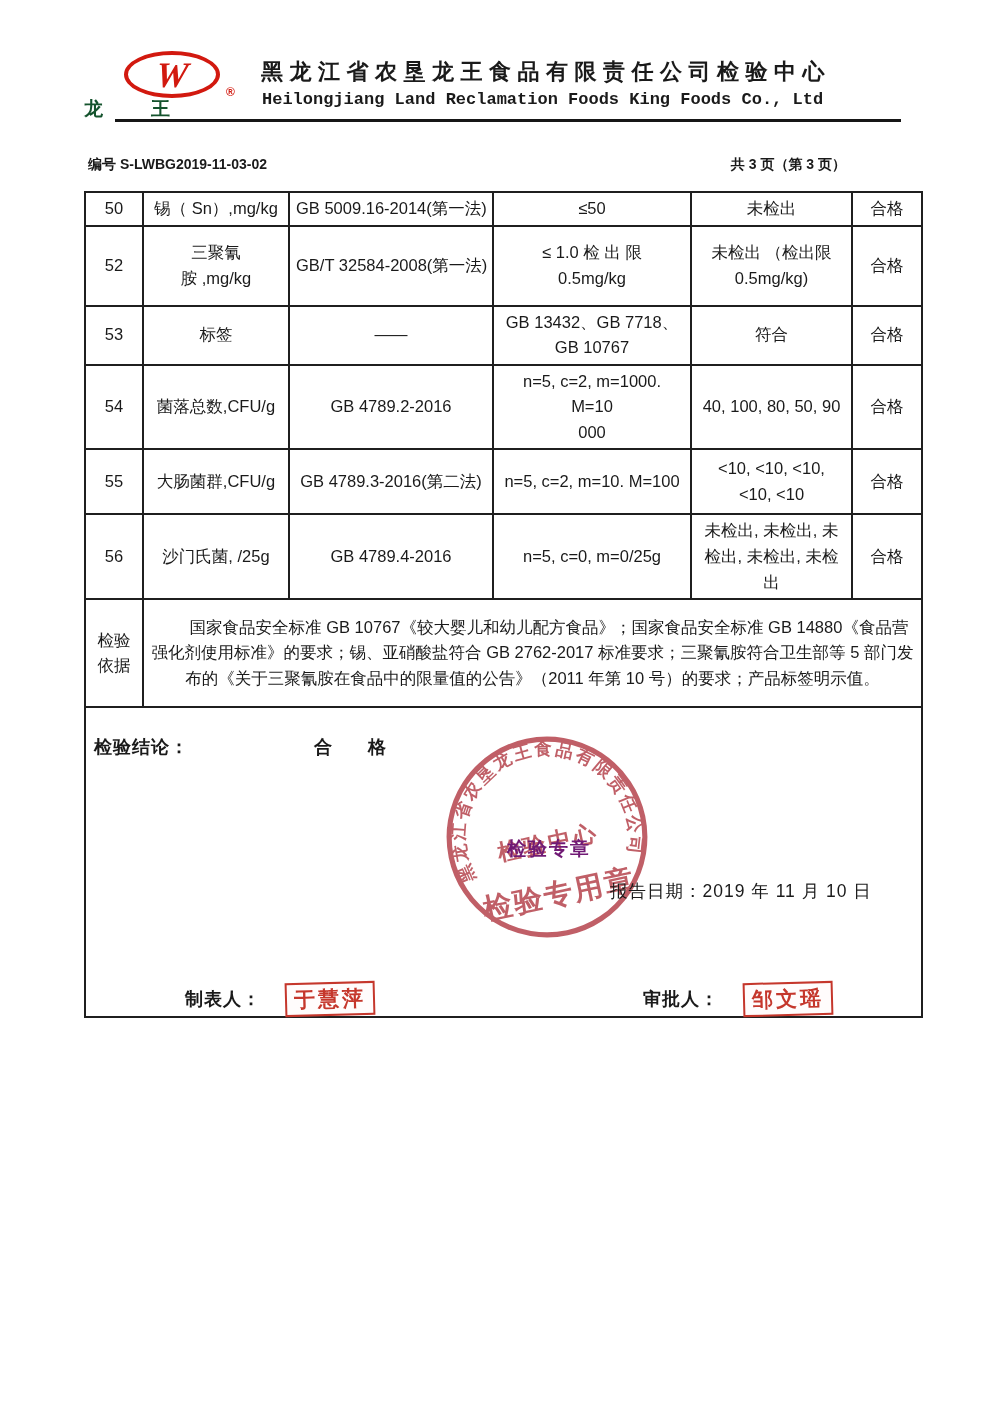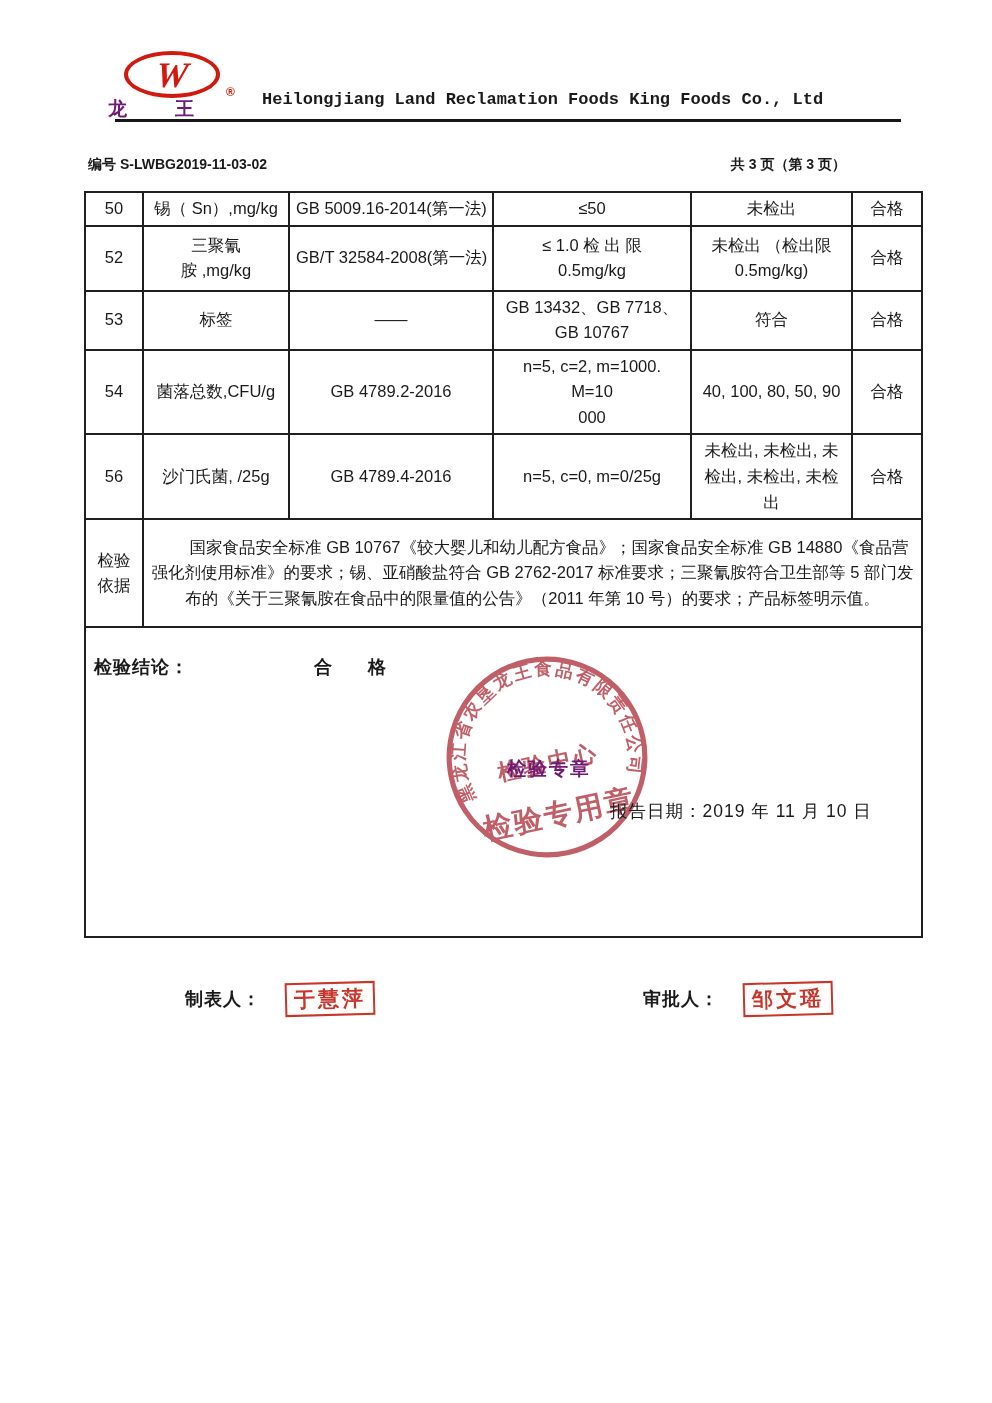--- a/index.html
+++ b/index.html
@@ -22,22 +22,22 @@
     display: flex; align-items: center; justify-content: center;
   }
   .logo-monogram {
     font-family: "Liberation Serif", serif;
     font-style: italic; font-weight: bold;
     font-size: 36px; color: #d2190f; line-height: 1;
     transform: skewX(-6deg);
   }
   .logo-brand {
     position: absolute; left: 132px; top: 96px; width: 86px;
-    display: flex; justify-content: center;
-    color: #701a75; font-weight: bold; font-size: 19px;
+    display: flex; justify-content: flex-end;
+    color: #14532d; font-weight: bold; font-size: 19px;
   }
   .logo-reg {
     position: absolute; left: 226px; top: 85px;
     color: #d2190f; font-size: 12px; font-weight: bold;
   }
   .title-cn {
     position: absolute; left: 261px; top: 57px;
     font-size: 22px; font-weight: bold; letter-spacing: 6.5px;
     white-space: nowrap;
   }
@@ -138,20 +138,21 @@
 
 <div class="page">
 
   <div class="logo-ellipse">
     <span class="logo-monogram">W</span>
   </div>
   <div class="logo-brand">
       <span style="letter-spacing:48px;white-space:nowrap;overflow:visible;">龙王</span>
     </div>
   <div class="logo-reg">®</div>
+  <div class="title-cn">黑龙江省农垦龙王食品有限责任公司检验中心</div>
   <div class="title-en">Heilongjiang Land Reclamation Foods King Foods Co., Ltd</div>
   <div class="header-rule"></div>
 
   <div class="meta">
     <span>编号 S-LWBG2019-11-03-02</span>
     <span>共 3 页（第 3 页）</span>
   </div>
 
   <table class="report">
     <colgroup>
@@ -164,21 +165,21 @@
     </colgroup>
     <tbody>
       <tr style="height:32px">
         <td class="c-no">50</td>
         <td class="c-item pre">锡（ Sn）,mg/kg</td>
         <td class="c-method">GB 5009.16-2014(第一法)</td>
         <td class="c-standard pre">≤50</td>
         <td class="c-result pre">未检出</td>
         <td class="c-concl">合格</td>
       </tr>
-      <tr style="height:65px">
+      <tr style="height:80px">
         <td class="c-no">52</td>
         <td class="c-item pre">三聚氰
 胺 ,mg/kg</td>
         <td class="c-method">GB/T 32584-2008(第一法)</td>
         <td class="c-standard pre left">≤ 1.0   检 出 限
 0.5mg/kg</td>
         <td class="c-result pre">未检出 （检出限
 0.5mg/kg)</td>
         <td class="c-concl">合格</td>
       </tr>
@@ -191,20 +192,29 @@
         <td class="c-result pre">符合</td>
         <td class="c-concl">合格</td>
       </tr>
       <tr style="height:73px">
         <td class="c-no">54</td>
         <td class="c-item pre">菌落总数,CFU/g</td>
         <td class="c-method">GB 4789.2-2016</td>
         <td class="c-standard pre left">n=5, c=2, m=1000. M=10
 000</td>
         <td class="c-result pre">40, 100, 80, 50, 90</td>
+        <td class="c-concl">合格</td>
+      </tr>
+      <tr style="height:65px">
+        <td class="c-no">55</td>
+        <td class="c-item pre">大肠菌群,CFU/g</td>
+        <td class="c-method">GB 4789.3-2016(第二法)</td>
+        <td class="c-standard pre">n=5, c=2, m=10. M=100</td>
+        <td class="c-result pre">&lt;10, &lt;10, &lt;10,
+&lt;10, &lt;10</td>
         <td class="c-concl">合格</td>
       </tr>
       <tr style="height:69px">
         <td class="c-no">56</td>
         <td class="c-item pre">沙门氏菌, /25g</td>
         <td class="c-method">GB 4789.4-2016</td>
         <td class="c-standard pre">n=5, c=0, m=0/25g</td>
         <td class="c-result pre">未检出, 未检出, 未
 检出, 未检出, 未检
 出</td>

